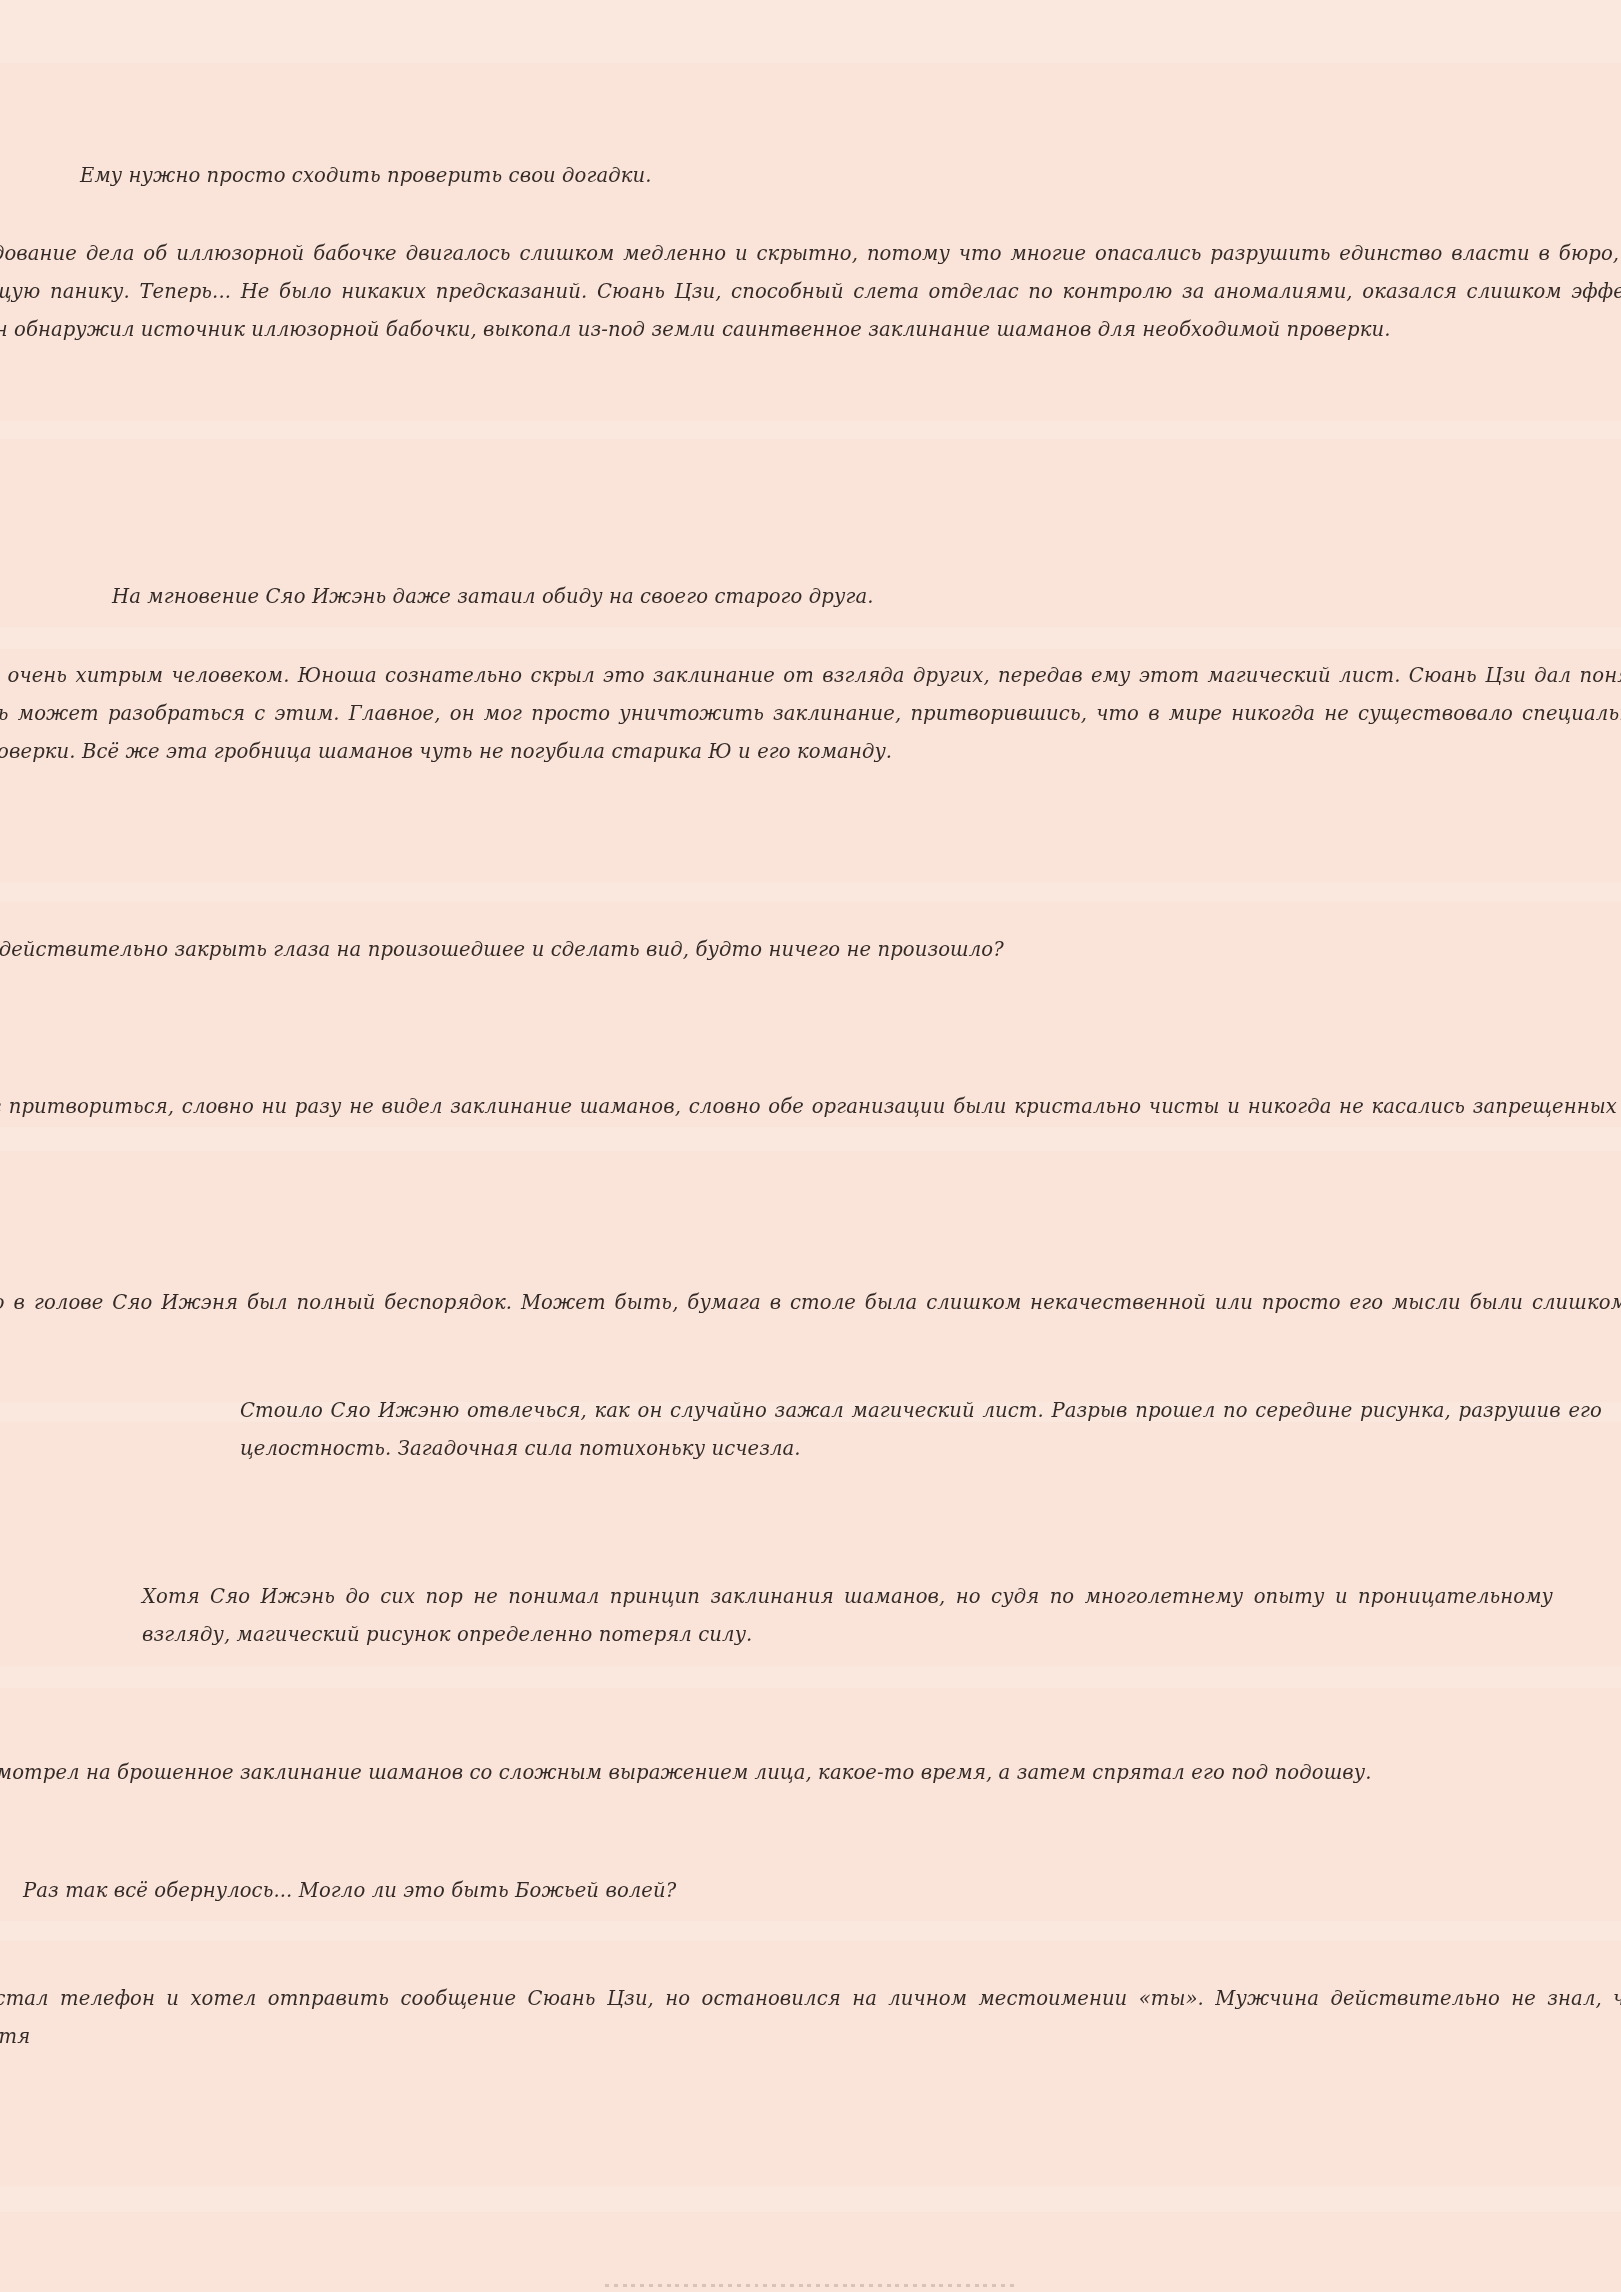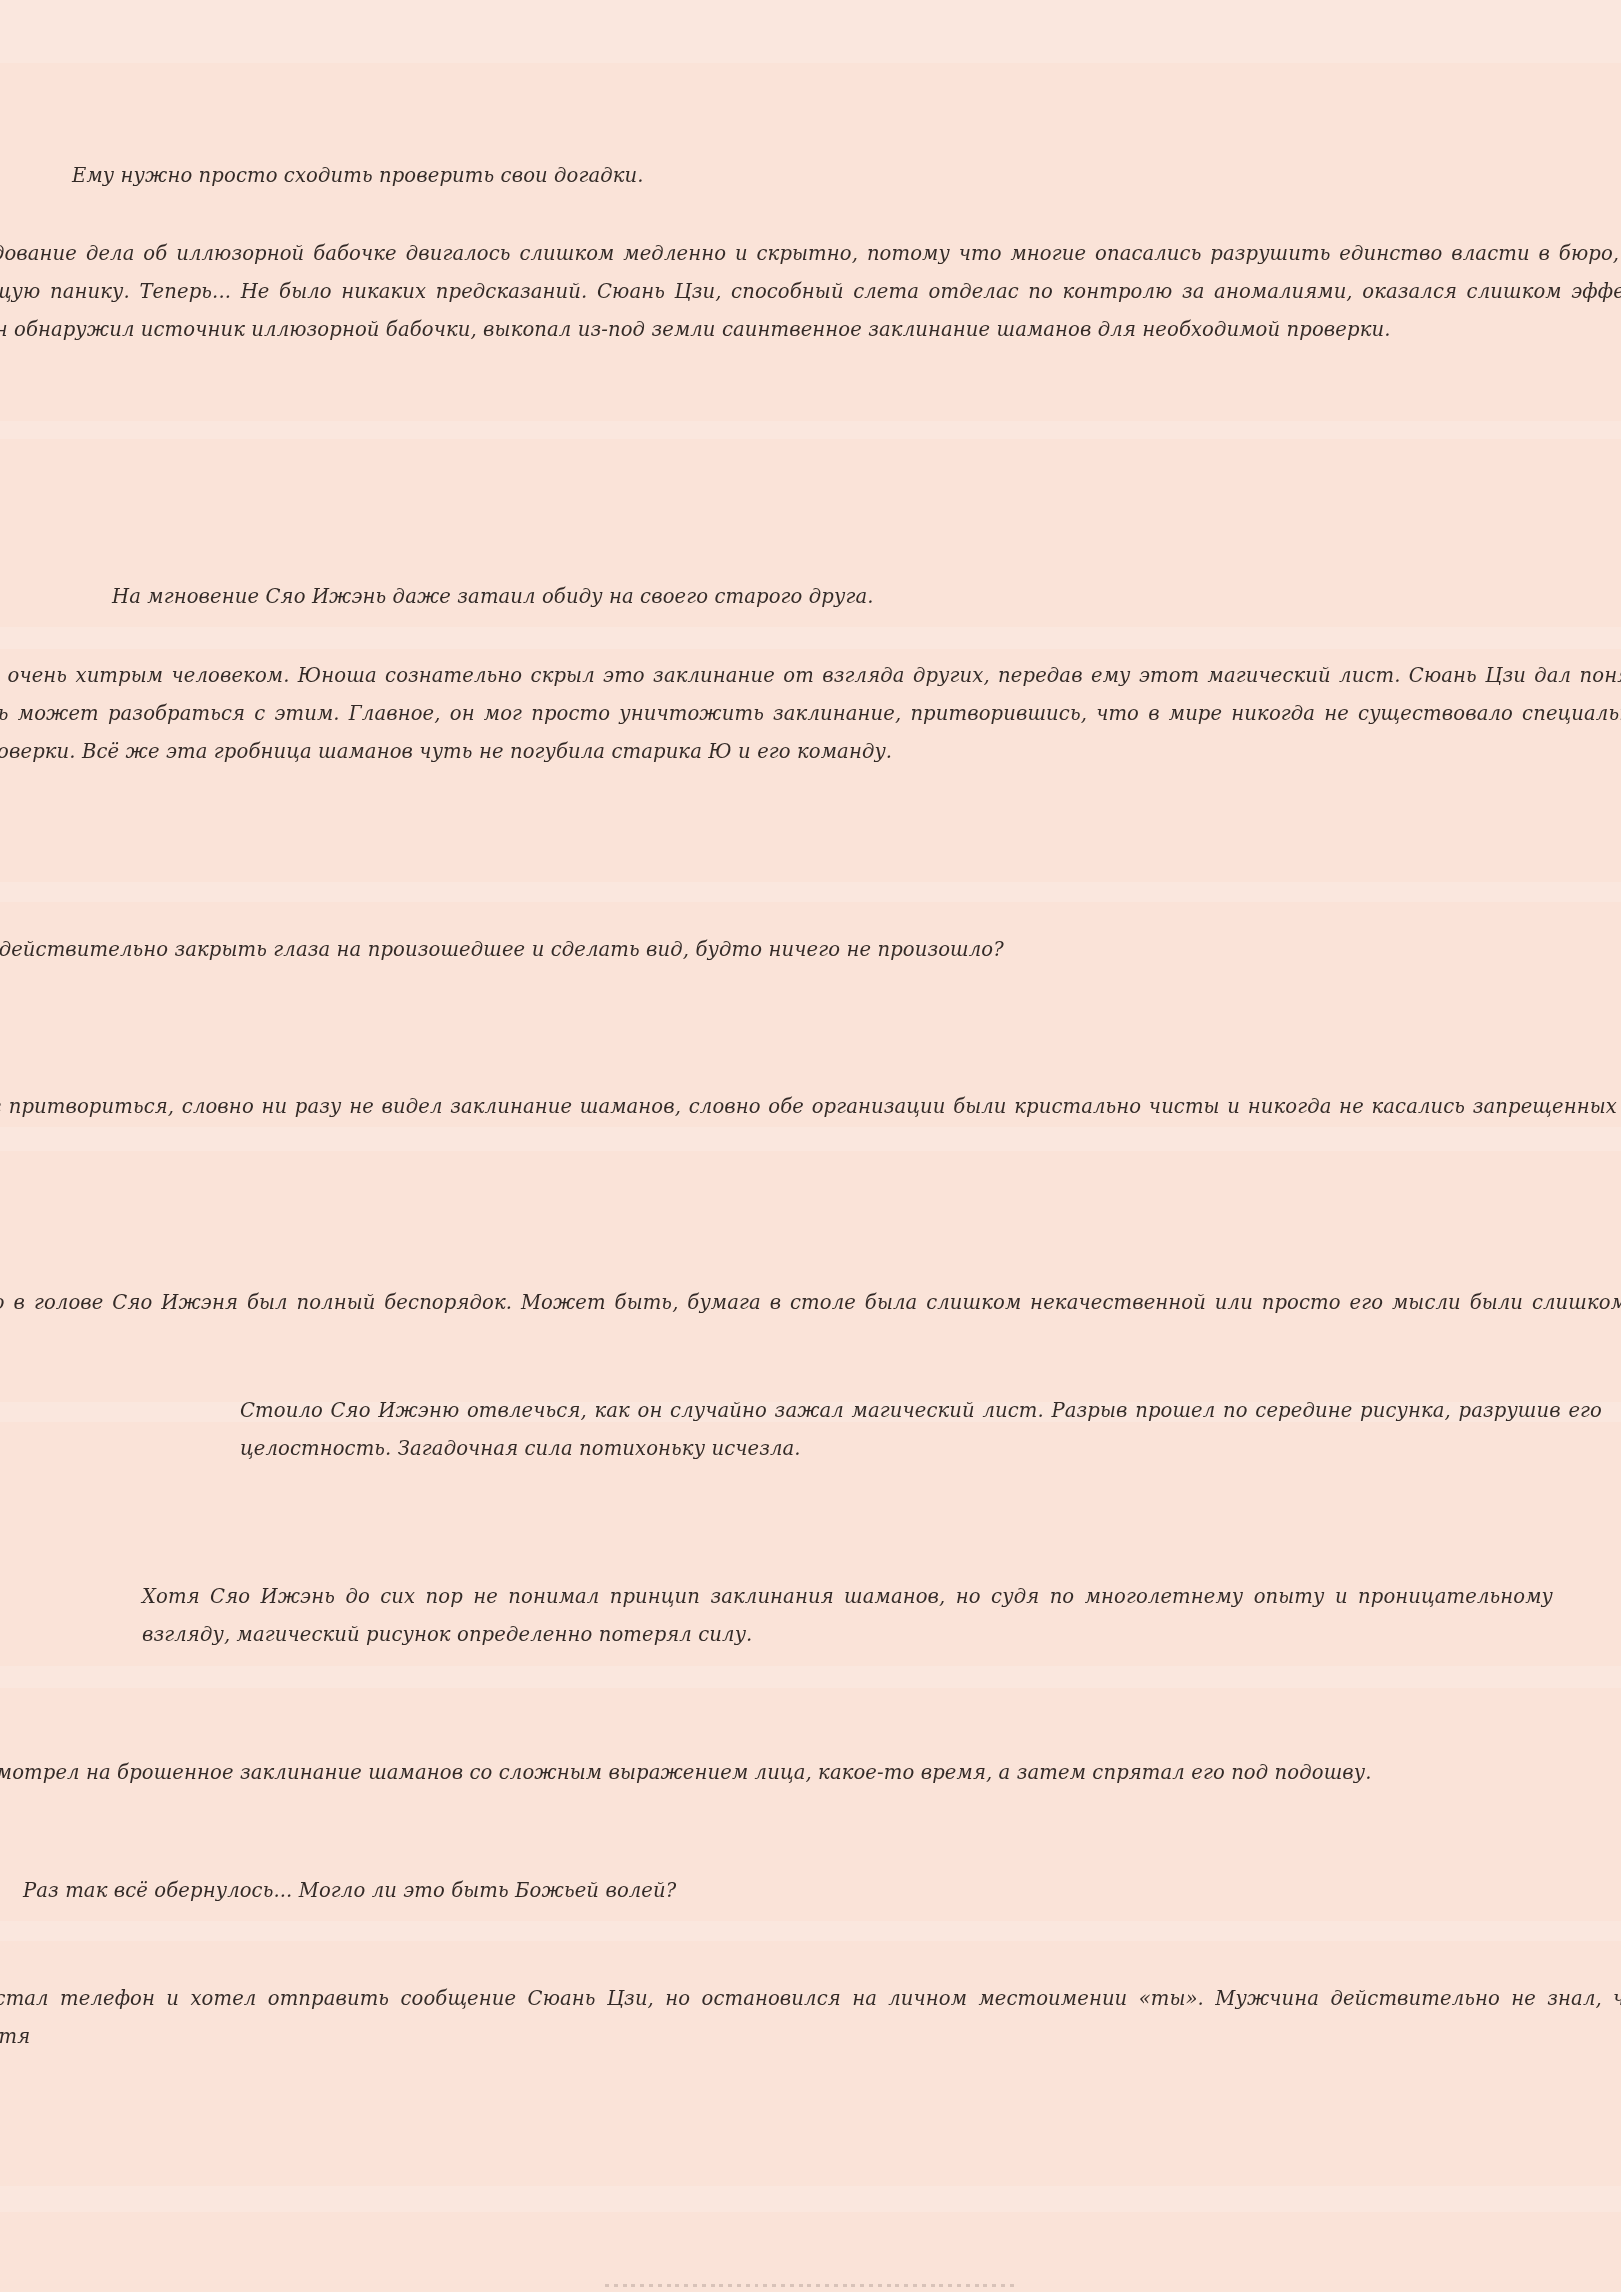--- a/index.html
+++ b/index.html
@@ -67,21 +67,21 @@
   <div class="band" style="top:0px;height:63px;"></div>
   <div class="band" style="top:421px;height:17.6px;"></div>
   <div class="band" style="top:627px;height:21.6px;"></div>
   <div class="band" style="top:882px;height:19.6px;"></div>
   <div class="band" style="top:1127px;height:23.5px;"></div>
   <div class="band" style="top:1402px;height:19.6px;"></div>
   <div class="band" style="top:1666px;height:21.6px;"></div>
   <div class="band" style="top:1921px;height:19.6px;"></div>
   <div class="band" style="top:2186px;height:25.5px;"></div>
 
-  <div class="para ind" style="left:31px; top:157px; width:1529px;">Ему нужно просто сходить проверить свои догадки.</div>
+  <div class="para ind" style="left:39px; top:157px; width:1529px;">Ему нужно просто сходить проверить свои догадки.</div>
 
   <div class="para clipL" style="top:235px; width:1892px;">Раньше расследование дела об иллюзорной бабочке двигалось слишком медленно и скрытно, потому что многие опасались разрушить единство власти в бюро, а также вызвать всеобщую панику. Теперь... Не было никаких предсказаний. Сюань Цзи, способный слета отделас по контролю за аномалиями, оказался слишком эффективным работником. Он обнаружил источник иллюзорной бабочки, выкопал из-под земли саинтвенное заклинание шаманов для необходимой проверки.</div>
 
   <div class="para clipR" style="top:578px; width:1656px;">На мгновение Сяо Ижэнь даже затаил обиду на своего старого друга.</div>
 
   <div class="para clipL" style="top:657px; width:1833px;">Сюань Цзи был очень хитрым человеком. Юноша сознательно скрыл это заклинание от взгляда других, передав ему этот магический лист. Сюань Цзи дал понять, что Сяо Ижэнь может разобраться с этим. Главное, он мог просто уничтожить заклинание, притворившись, что в мире никогда не существовало специального символа для проверки. Всё же эта гробница шаманов чуть не погубила старика Ю и его команду.</div>
 
   <div class="para clipL" style="top:931px; width:1823px;">Но... Мог ли он действительно закрыть глаза на произошедшее и сделать вид, будто ничего не произошло?</div>
 
   <div class="para clipL" style="top:1088px; width:1784px;">Сяо Ижэнь мог притвориться, словно ни разу не видел заклинание шаманов, словно обе организации были кристально чисты и никогда не касались запрещенных красных линий.</div>

